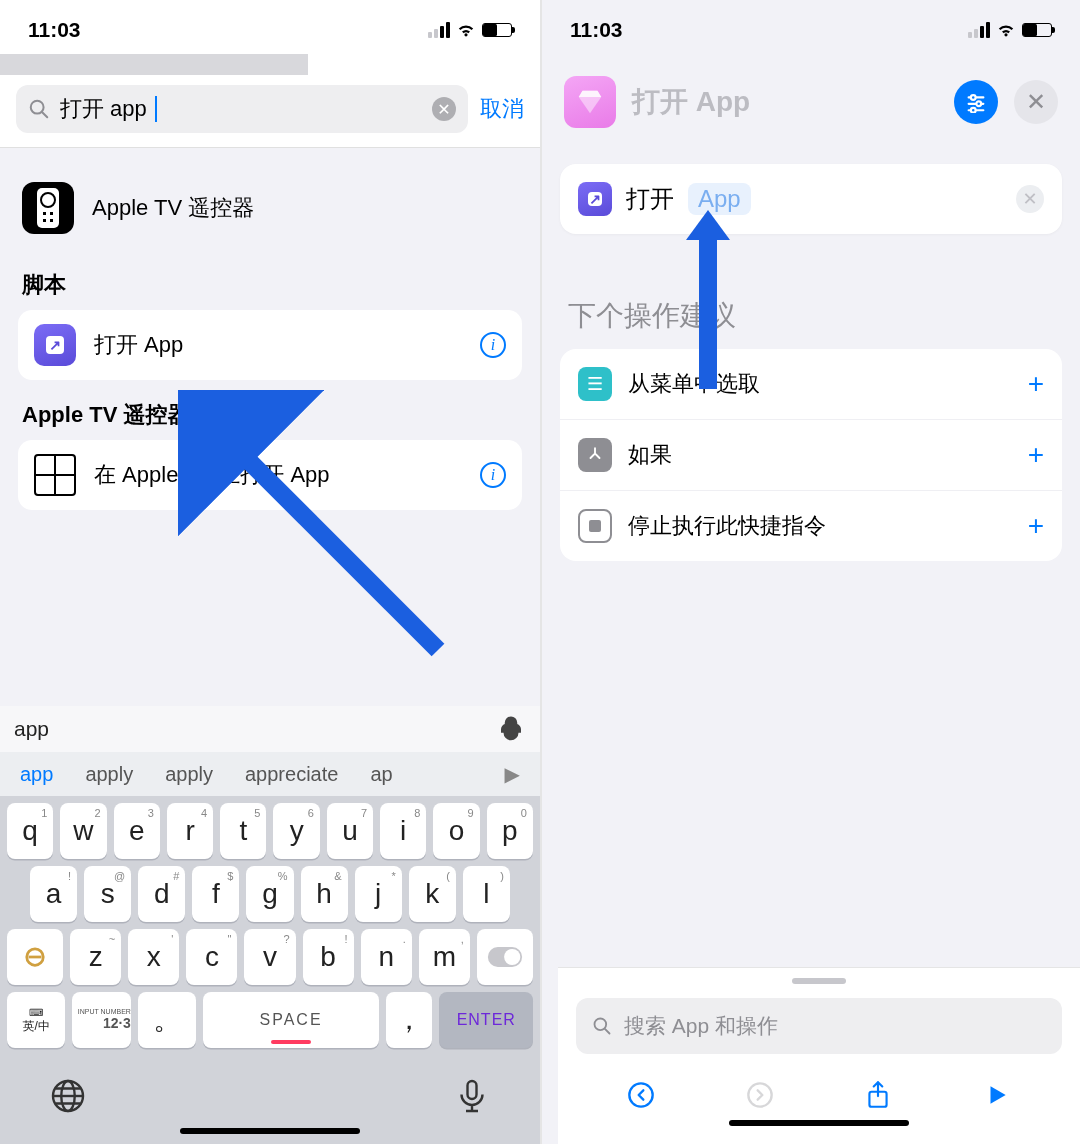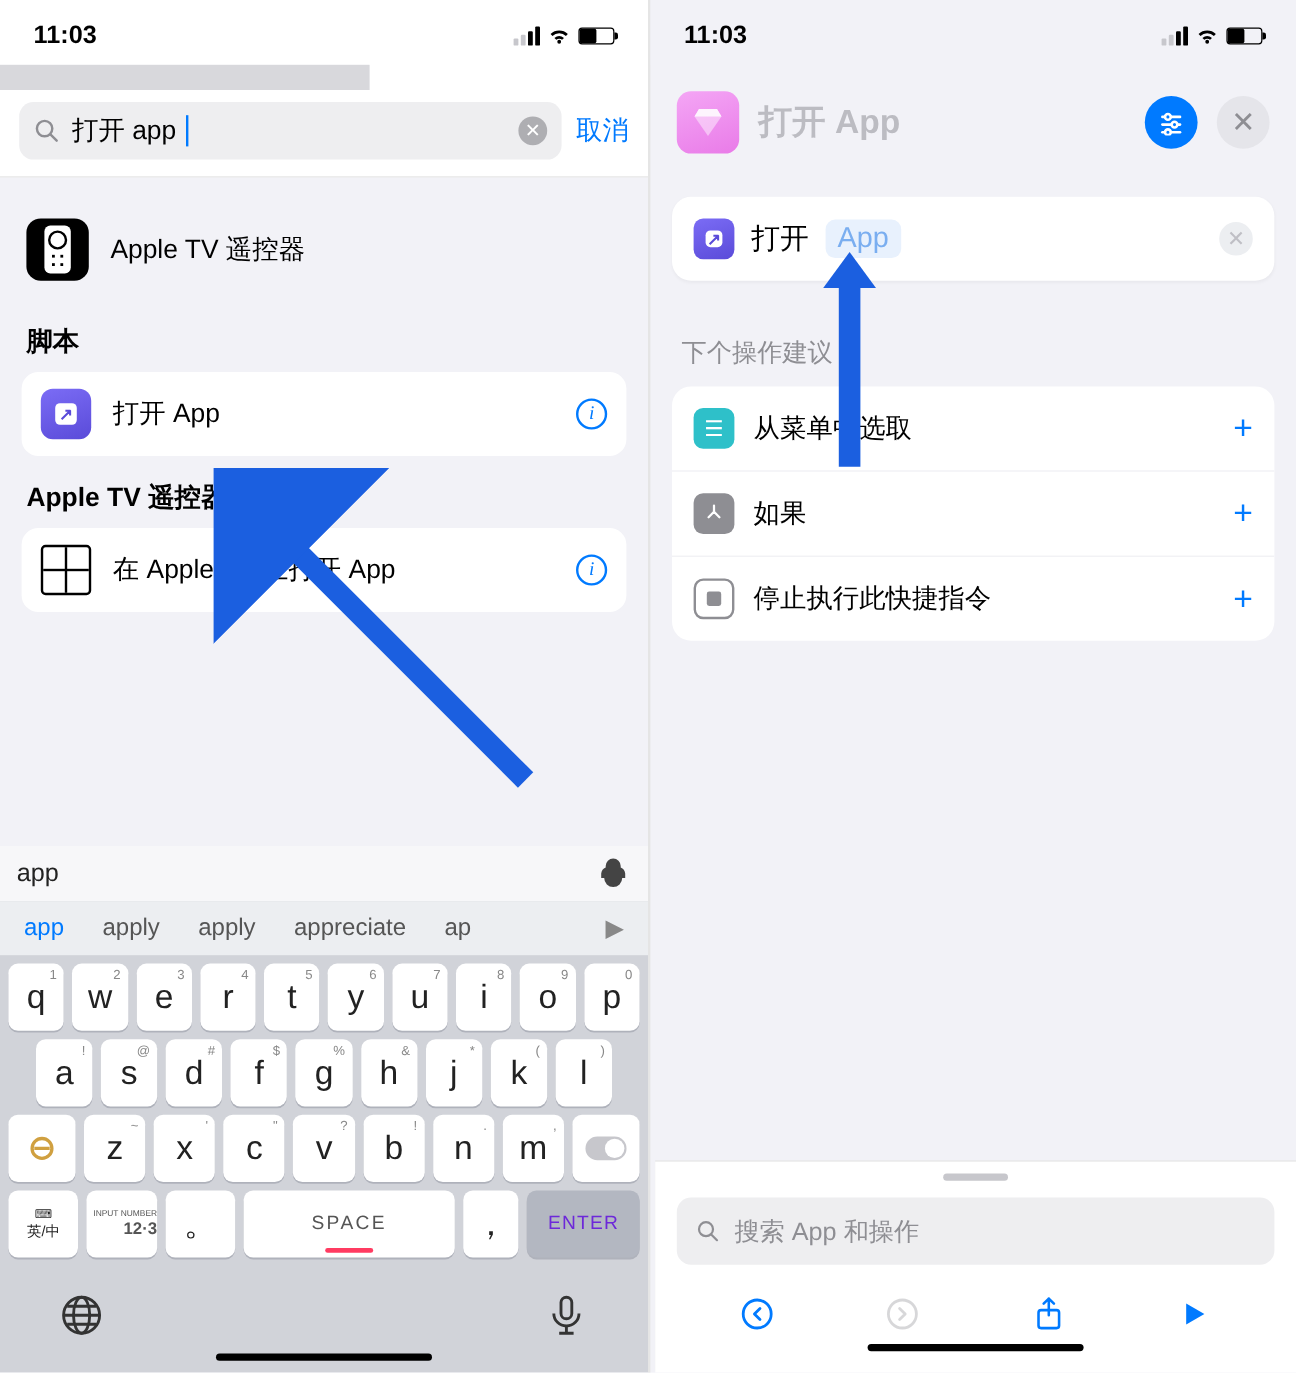--- a/index.html
+++ b/index.html
@@ -125,33 +125,33 @@
   
   .action-card{
     background:#fff;border-radius:16px;margin:18px 18px 0 18px;
     display:flex;align-items:center;gap:14px;padding:18px 18px;
     box-shadow:0 1px 3px rgba(0,0,0,.04);
   }
   .action-card .txt{font-size:24px;font-weight:500;}
   .pill{background:#e8f1fd;color:#7aaef0;padding:2px 10px;border-radius:8px;font-size:24px;}
   .card-clear{width:28px;height:28px;border-radius:50%;background:#eceef1;display:flex;align-items:center;justify-content:center;color:#bfbfc5;margin-left:auto;font-size:18px;}
   
-  .sugg-title{color:#8e8e93;font-size:21px;padding:46px 26px 14px 26px;}
+  .sugg-title{color:#8e8e93;font-size:28px;padding:63px 26px 14px 26px;}
   .sugg-list{margin:0 18px;background:#fff;border-radius:16px;overflow:hidden;}
   .sugg-row{display:flex;align-items:center;gap:16px;padding:18px 18px;border-bottom:1px solid #efeff3;}
   .sugg-row:last-child{border-bottom:none;}
   .sugg-row .icon{width:34px;height:34px;border-radius:8px;display:flex;align-items:center;justify-content:center;color:#fff;font-size:18px;}
   .sugg-row .label{flex:1;font-size:22px;font-weight:500;}
   .plus{color:#007aff;font-size:28px;font-weight:300;}
   .ic-teal{background:#2ec0c9;}
   .ic-grey{background:#8e8e93;}
   .ic-border{background:#fff;border:2.5px solid #8e8e93;}
   
   .r-bottom{
-    position:absolute;bottom:0;left:4px;right:0;background:#fff;
+    position:absolute;bottom:0;left:16px;right:0;background:#fff;
     box-shadow:0 -1px 0 #e5e5e5;padding:10px 0 8px 0;
   }
   .grab{width:54px;height:6px;background:#c7c7cc;border-radius:3px;margin:0 auto 14px auto;}
   .r-search{margin:0 18px 14px 18px;background:#eeeef0;border-radius:12px;padding:14px 16px;display:flex;align-items:center;gap:12px;color:#8e8e93;font-size:21px;}
   .r-toolbar{display:flex;justify-content:space-around;align-items:center;padding:10px 24px 4px 24px;}
   .tb-btn{width:34px;height:34px;display:flex;align-items:center;justify-content:center;}
   .tb-btn.dim{opacity:.35;}
   
   
   .arrow{position:absolute;pointer-events:none;}

